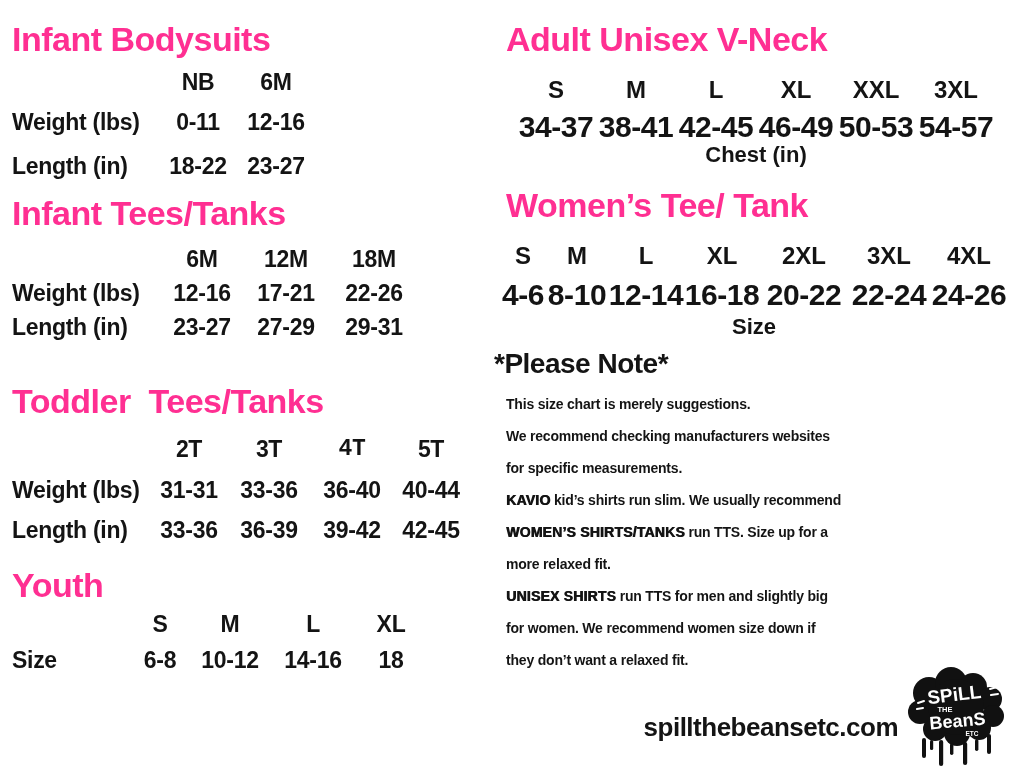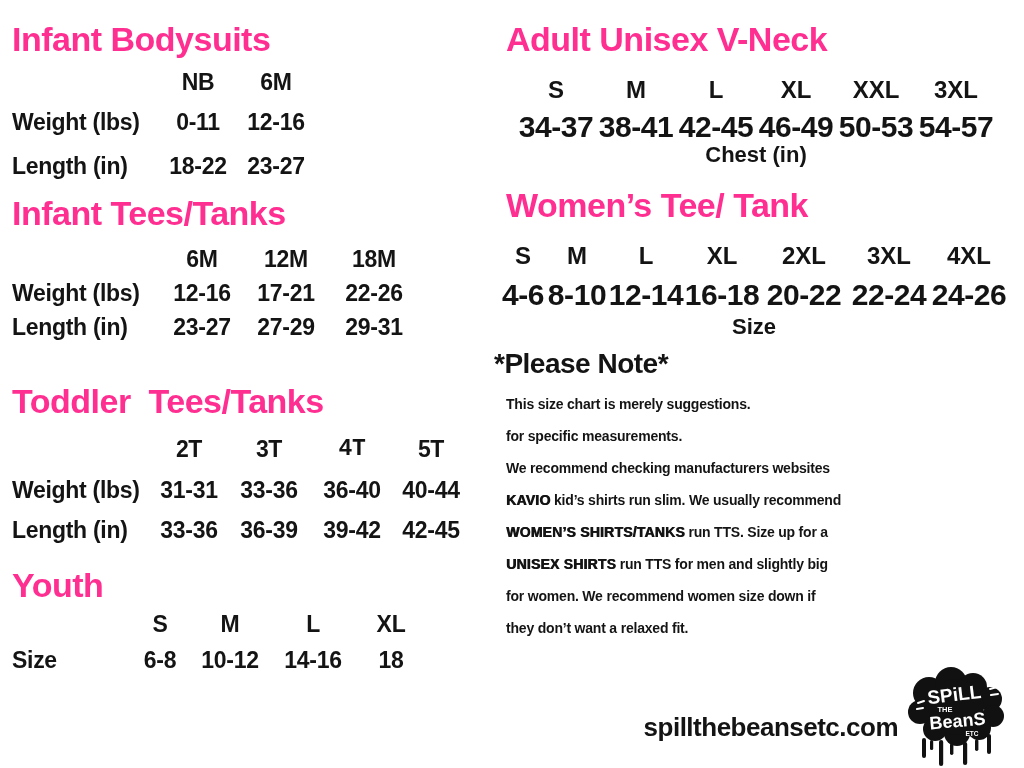--- a/index.html
+++ b/index.html
@@ -169,24 +169,25 @@
     <div class="fc val-f" style="width:82px;">22-24</div>
     <div class="fc val-f" style="width:78px;">24-26</div>
   </div>
   <div class="caption" style="left:500px; top:314px; width:508px;">Size</div>
 </section>
 
 <section>
   <h3 class="sec note-h" style="left:494px; top:348px;">*Please Note*</h3>
   <div class="sec" style="left:506px; top:388px; width:516px;">
     <div class="note-line"><strong></strong><span>This size chart is merely suggestions.</span></div>
+    <div class="note-line"><strong></strong><span>We recommend checking manufacturers websites</span></div>
     <div class="note-line"><strong></strong><span>for specific measurements.</span></div>
-    <div class="note-line"><strong></strong><span>We recommend checking manufacturers websites</span></div>
     <div class="note-line"><strong>KAVIO</strong><span> kid’s shirts run slim. We usually recommend</span></div>
     <div class="note-line"><strong>WOMEN’S SHIRTS/TANKS</strong><span> run TTS. Size up for a</span></div>
+    <div class="note-line"><strong></strong><span>more relaxed fit.</span></div>
     <div class="note-line"><strong>UNISEX SHIRTS</strong><span> run TTS for men and slightly big</span></div>
     <div class="note-line"><strong></strong><span>for women. We recommend women size down if</span></div>
     <div class="note-line"><strong></strong><span>they don’t want a relaxed fit.</span></div>
   </div>
 </section>
 
 <div class="website" style="left:616px; top:712px; width:282px;">spillthebeansetc.com</div>
 
 <div class="logo" style="left:898px; top:660px; width:118px; height:106px;">
   <svg width="118" height="106" viewBox="0 0 118 106">

